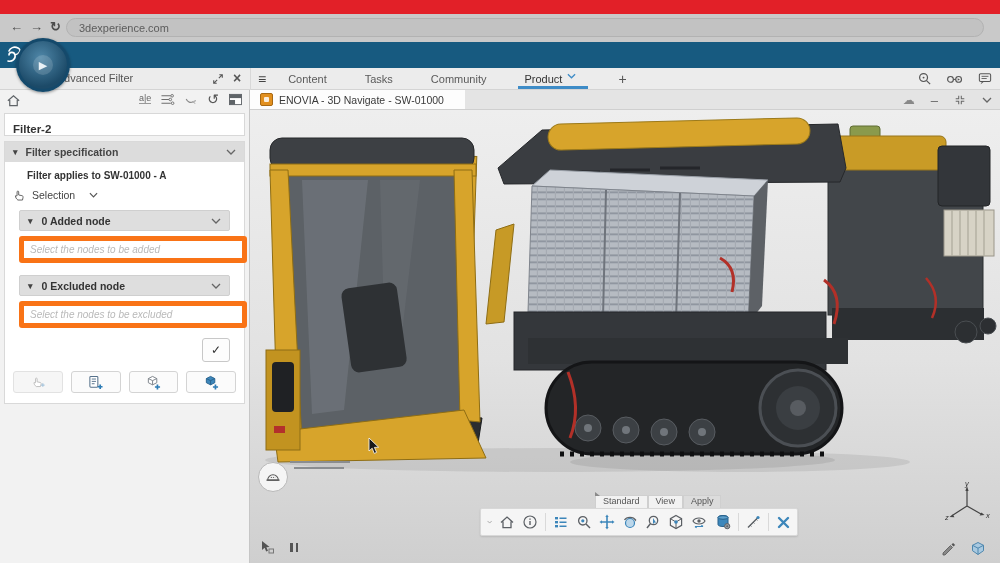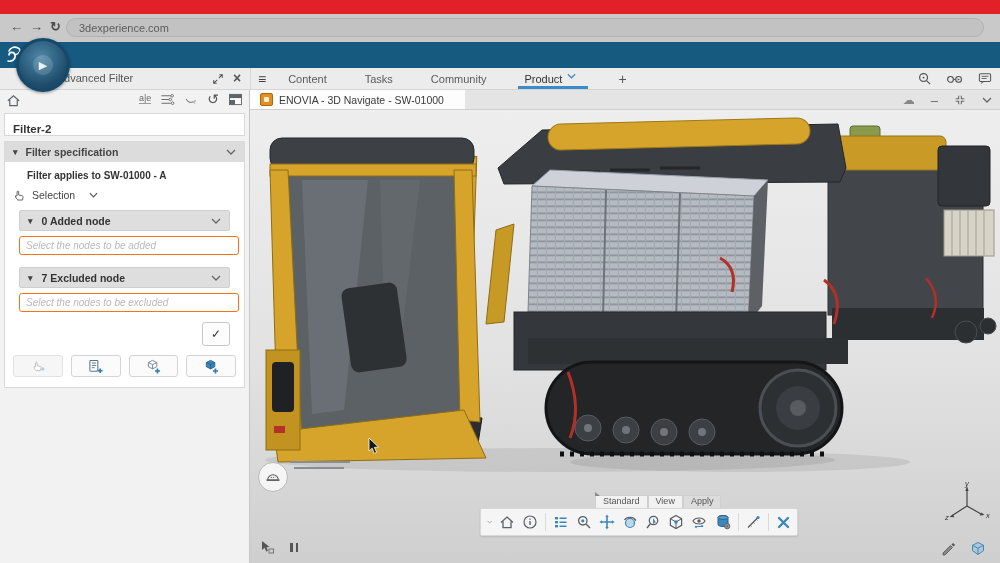--- a/index.html
+++ b/index.html
@@ -55,21 +55,21 @@
                display:flex;align-items:flex-end;padding:0 8px;font-size:11.5px;font-weight:bold;color:#333}
   #spec-card{margin:5px 4px 0 4px;background:#fff;border:1px solid #d9d9d9;padding-bottom:10px}
   .spec-head{height:20px;background:#dcdcdc;display:flex;align-items:center;gap:8px;padding:0 8px;
              font-size:10.5px;font-weight:bold;color:#444}
   .tri{font-size:9px;color:#444}
   .chev-r{margin-left:auto}
   .applies{font-size:10px;font-weight:bold;color:#333;margin:8px 10px 0 22px}
   .selrow{display:flex;align-items:center;gap:6px;margin:7px 10px 2px 8px;font-size:10.5px;color:#444}
   .nodebar{margin:8px 14px 0 14px;background:#dedede;border:1px solid #cfcfcf;border-radius:2px;height:19px;
            display:flex;align-items:center;gap:9px;padding:0 8px;font-size:10.5px;font-weight:bold;color:#333}
-  .node-input{display:block;margin:5px 14px 0 14px;width:206px;height:17px;border:1px solid #f97316;
+  .node-input{display:block;margin:5px 14px 0 14px;width:206px;height:17px;border:5px solid #f97316;
            border-radius:3px;font-size:10px;font-style:italic;padding:0 6px;color:#444;box-sizing:content-box;
            font-family:"Liberation Sans",sans-serif;outline:none}
   .node-input::placeholder{color:#b9b9b9}
   #check-btn{margin:10px 14px 0 auto;width:26px;height:22px;background:#fdfdfd;border:1px solid #c8c8c8;
            border-radius:3px;display:flex;align-items:center;justify-content:center;font-size:12px;color:#333}
   .ibtn-row{display:flex;gap:8px;margin:9px 8px 0 8px}
   .ibtn{flex:1;height:20px;background:#fbfbfb;border:1px solid #d4d4d4;border-radius:3px;
         display:flex;align-items:center;justify-content:center;position:relative}
   .ibtn.disabled{background:#f6f6f6;border-color:#e2e2e2}
   #panel-footer{position:absolute;left:0;bottom:8px;width:250px;display:flex;justify-content:flex-end;
@@ -274,21 +274,21 @@
     <div class="nodebar">
       <span class="tri">▾</span>
       <span>0 Added node</span>
       <svg class="chev-r" width="10" height="6" viewBox="0 0 10 6">
           <path d="M1 1l4 4 4-4" fill="none" stroke="#666" stroke-width="1.3"></path>
         </svg>
     </div>
     <input class="node-input" placeholder="Select the nodes to be added" style="">
     <div class="nodebar" style="margin-top:12px">
       <span class="tri">▾</span>
-      <span>7 Excluded node</span>
+      <span>0 Excluded node</span>
       <svg class="chev-r" width="10" height="6" viewBox="0 0 10 6">
           <path d="M1 1l4 4 4-4" fill="none" stroke="#666" stroke-width="1.3"></path>
         </svg>
     </div>
     <input class="node-input" placeholder="Select the nodes to be excluded" style="">
     <div id="check-btn">
       <span>✓</span>
     </div>
     <div class="ibtn-row">
       <div class="ibtn disabled">

